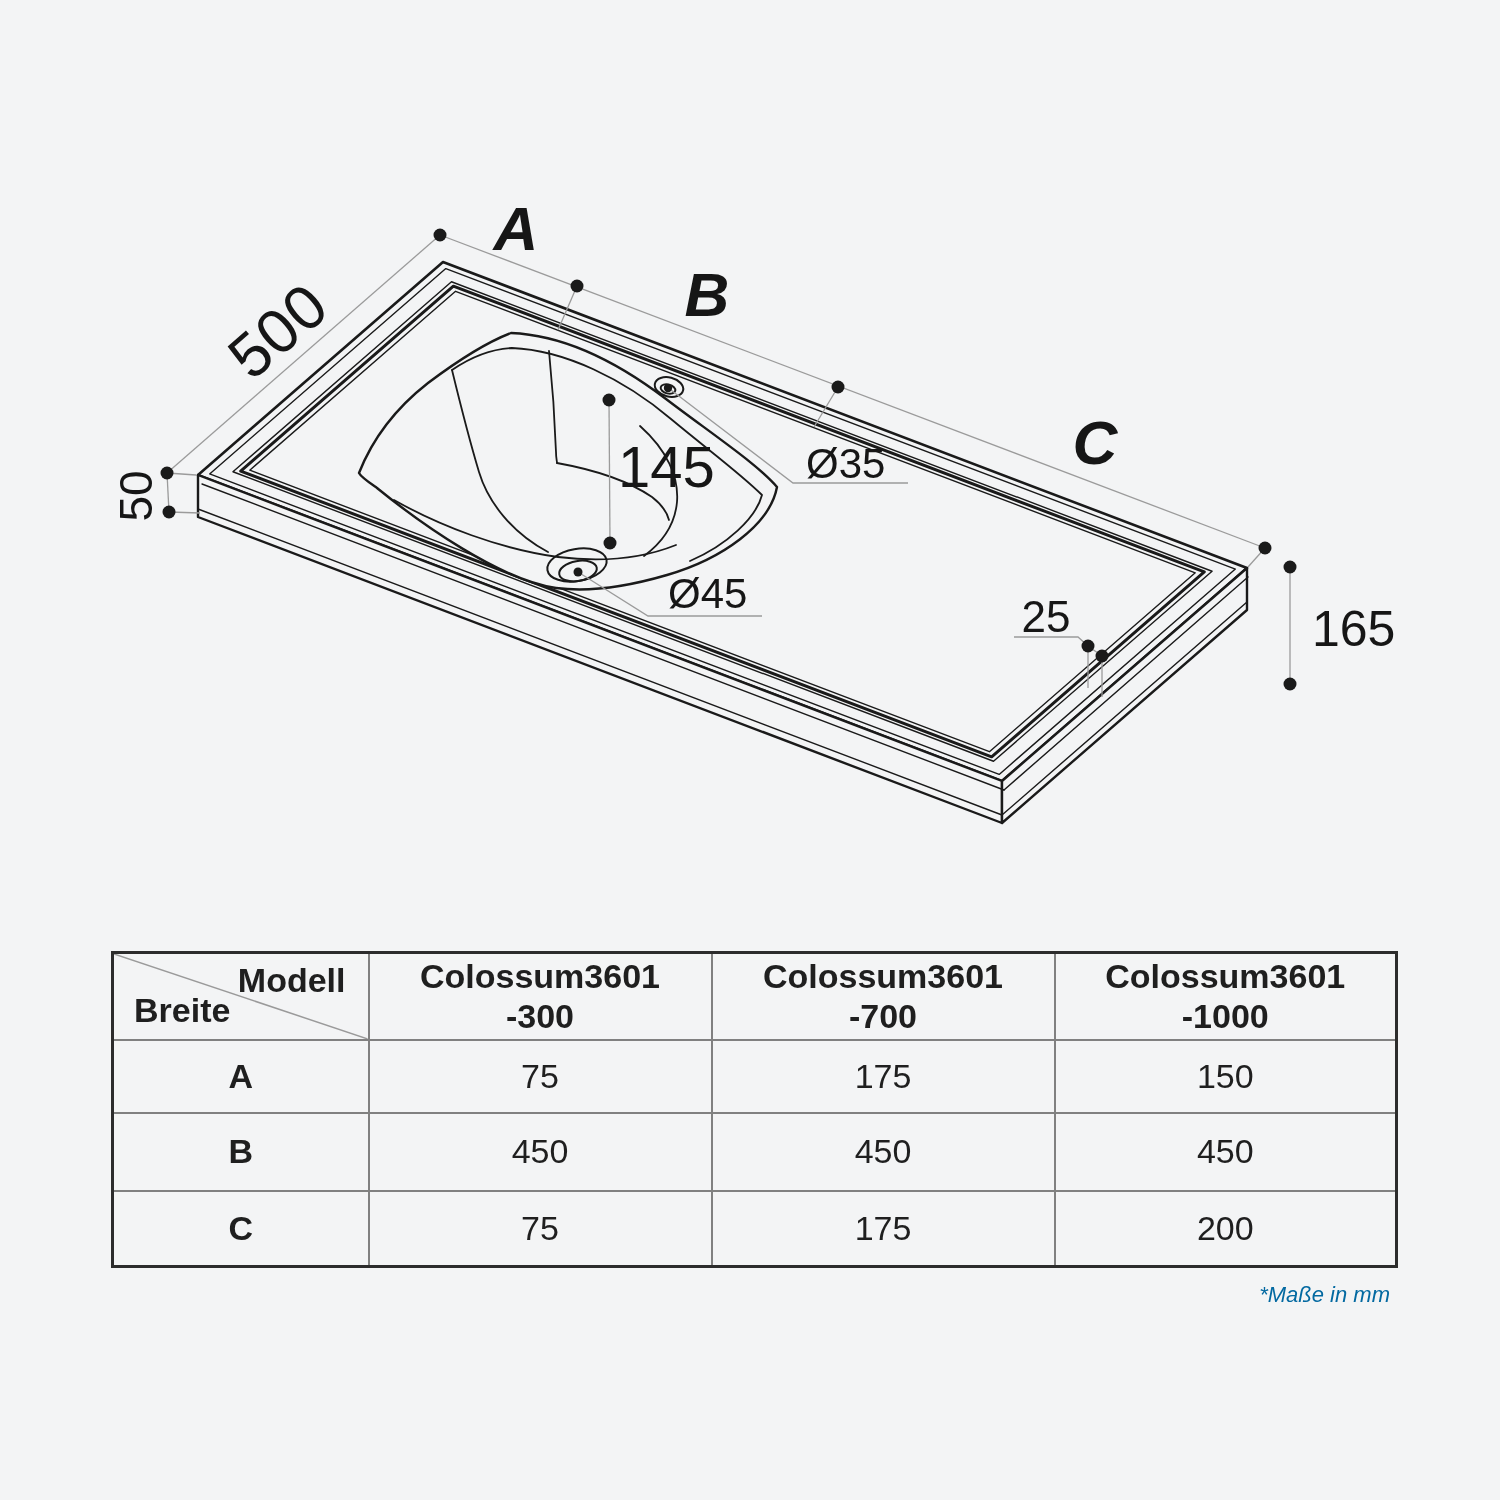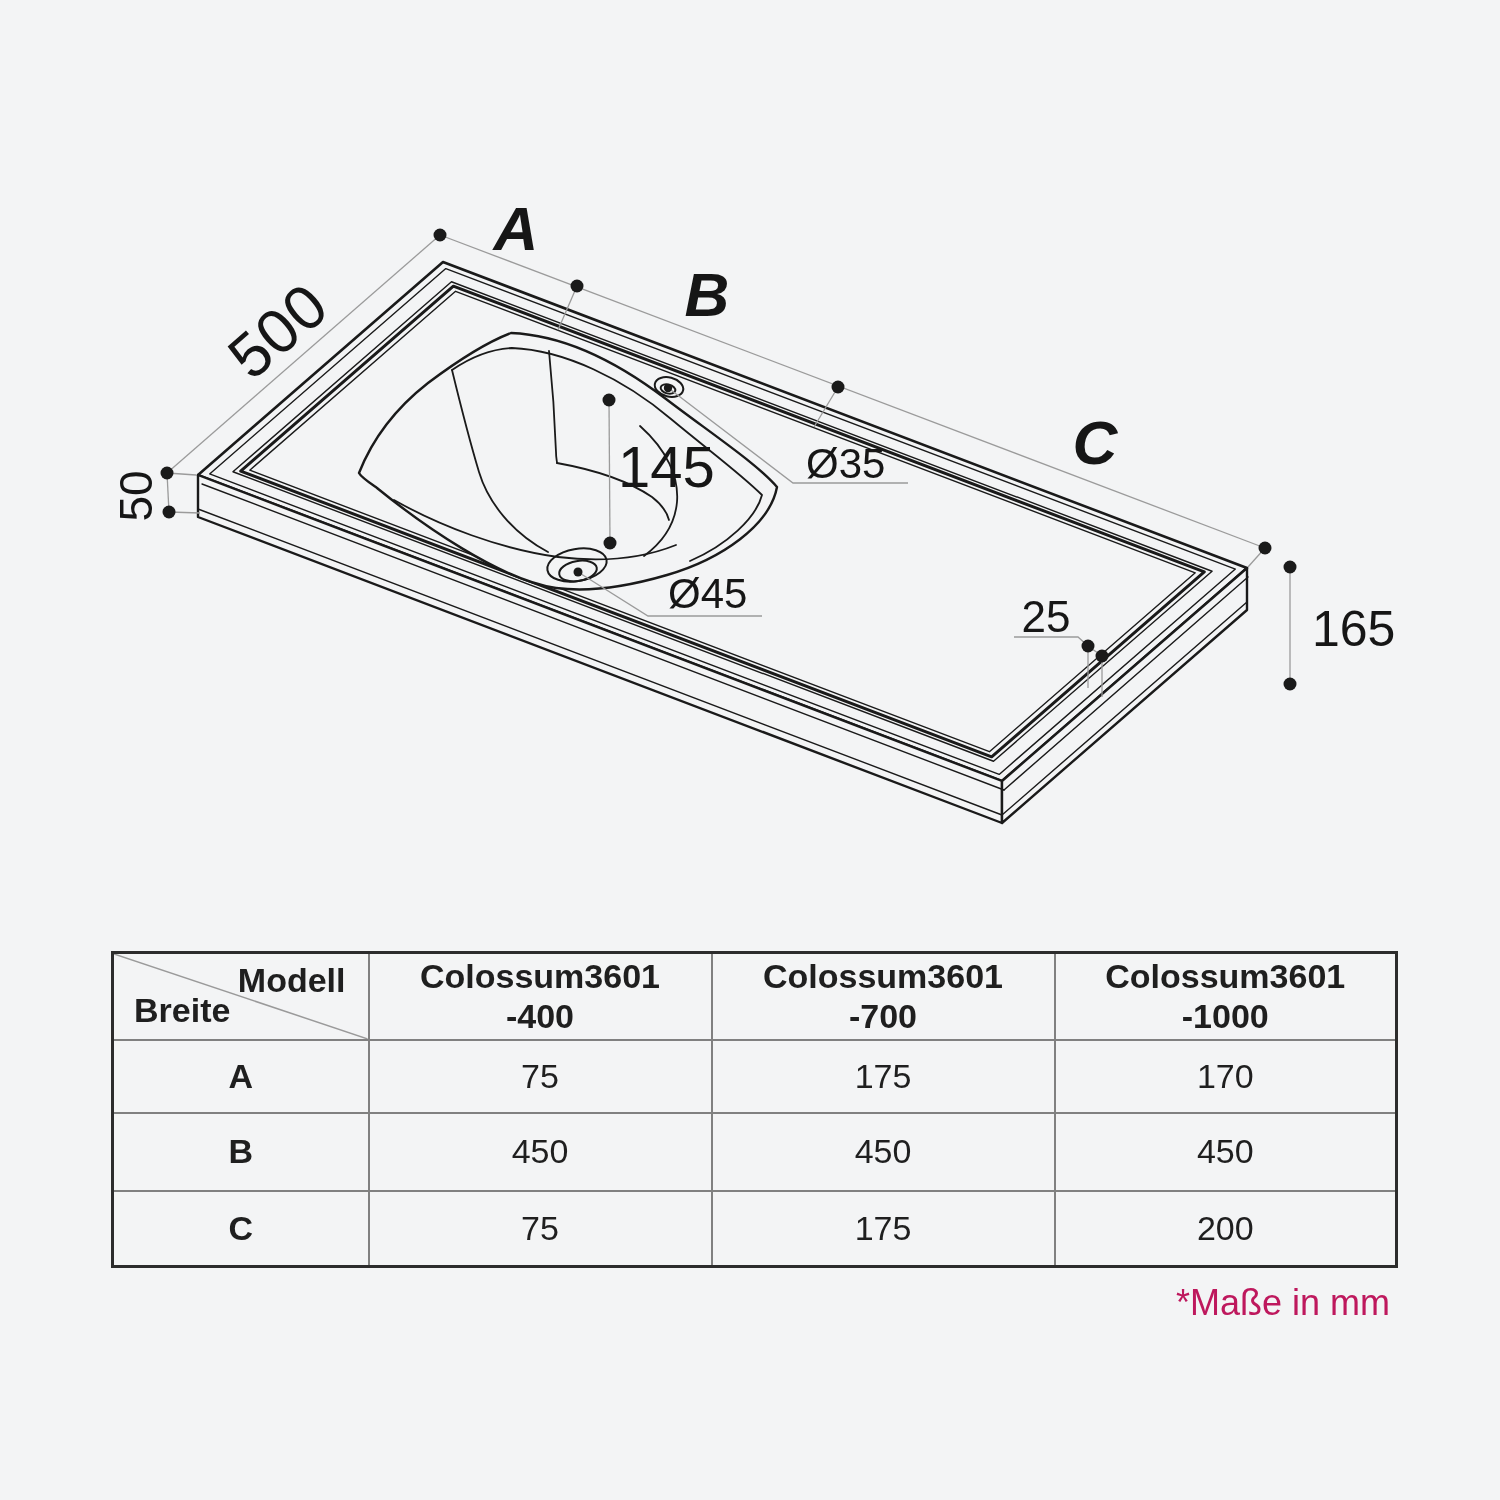--- a/index.html
+++ b/index.html
@@ -30,21 +30,21 @@
   }
   table.spec{border:3px solid #2c2c2c;}
   table.spec td.hdr{font-weight:bold;line-height:1.2;margin-left:45px;}
   table.spec td.rowlabel{font-weight:bold;}
   td.cornercell{position:relative;}
   .corner-top{position:absolute;top:7px;right:22px;font-weight:bold;}
   .corner-bottom{position:absolute;bottom:9px;left:20px;font-weight:bold;}
   .diag{position:absolute;inset:0;width:100%;height:100%;}
   .footnote{
     position:absolute;top:1282px;right:110px;
-    font-size:36px;color:#be185d;
+    font-size:22px;color:#0369a1;font-style:italic;
   }
 </style>
 </head>
 <body>
 
 <div class="stage">
 
   <svg class="drawing" width="1500" height="945" viewBox="0 0 1500 945">
 
     <g stroke="#1a1a1a" fill="none" stroke-linejoin="round" stroke-linecap="round">
@@ -164,36 +164,36 @@
         <tr style="height:76px">
       <td class="cornercell">
         <svg class="diag" viewBox="0 0 100 100" preserveAspectRatio="none">
           <line x1="0" y1="0" x2="100" y2="100" stroke="#9a9a9a" stroke-width="1.5" vector-effect="non-scaling-stroke"></line>
         </svg>
         <span class="corner-top">Modell</span>
         <span class="corner-bottom">Breite</span>
       </td>
       <td class="hdr">
         <div>Colossum3601</div>
-        <div>-400</div>
+        <div>-300</div>
       </td>
       <td class="hdr">
         <div>Colossum3601</div>
         <div>-700</div>
       </td>
       <td class="hdr">
         <div>Colossum3601</div>
         <div>-1000</div>
       </td>
     </tr>
     <tr style="height:70px">
       <td class="rowlabel">A</td>
       <td>75</td>
       <td>175</td>
-      <td>170</td>
+      <td>150</td>
     </tr>
     <tr style="height:75px">
       <td class="rowlabel">B</td>
       <td>450</td>
       <td>450</td>
       <td>450</td>
     </tr>
     <tr style="height:73px">
       <td class="rowlabel">C</td>
       <td>75</td>

